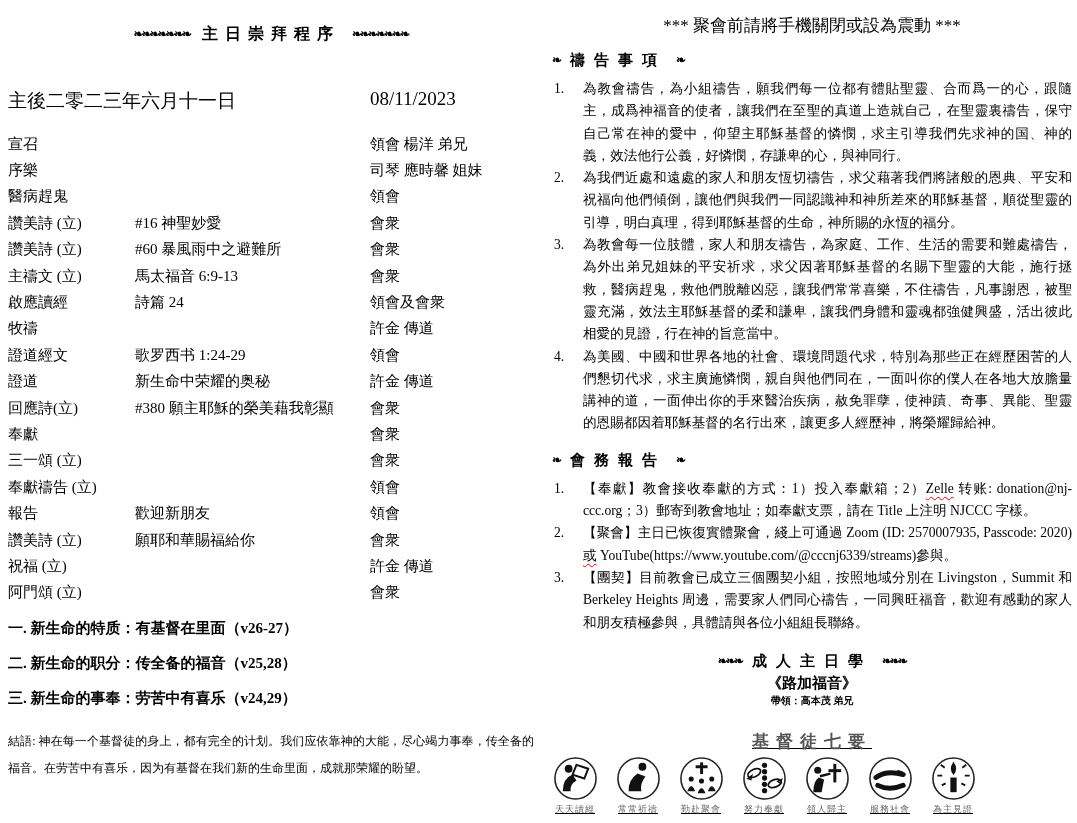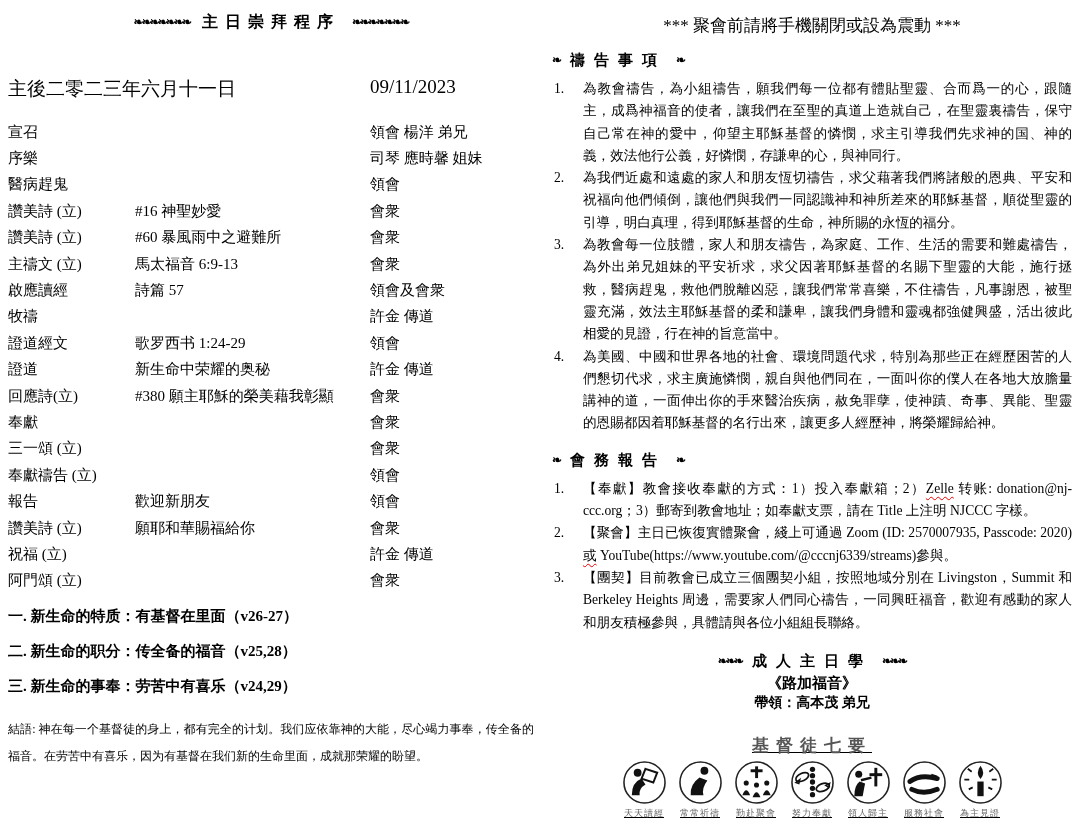--- a/index.html
+++ b/index.html
@@ -1,18 +1,18 @@
 <!DOCTYPE html>
 <html><head>
 <meta charset="utf-8">
 <style>
   html,body{margin:0;padding:0;background:#e8e8e8;}
   .page{position:relative;width:1077px;height:823px;background:#ffffff;overflow:hidden;
         font-family:"Liberation Serif","DejaVu Serif",serif;color:#000;}
-  .col-left{position:absolute;left:8px;top:8px;width:526px;}
+  .col-left{position:absolute;left:8px;top:20px;width:526px;}
   .col-right{position:absolute;left:552px;top:6px;width:520px;}
 
   
   .l-header{text-align:center;font-weight:bold;font-size:16px;margin-top:4px;white-space:nowrap;}
   .orn{font-size:12px;letter-spacing:-2px;vertical-align:1px;}
   .l-title{letter-spacing:7px;margin:0 12px;}
   .date-row{position:relative;margin-top:43px;font-size:19px;height:26px;}
   .date-en{position:absolute;left:362px;top:0;font-size:19px;}
   .program{margin-top:17px;font-size:15px;}
   .prow{display:flex;height:26.4px;align-items:center;}
@@ -31,43 +31,43 @@
   .prayer-head{margin-top:14px;}
   .nlist{margin-top:8px;}
   .nitem{display:flex;font-size:13.6px;line-height:22.3px;}
   .nnum{width:29px;flex:none;padding-left:2px;}
   .ntext{flex:1;text-align:justify;}
   .biz-head{margin-top:16px;}
   .sq{text-decoration-line:underline;text-decoration-style:wavy;text-decoration-color:#e00;
       text-decoration-thickness:1px;text-underline-offset:3px;}
   .ss-block{text-align:center;margin-top:18px;}
   .ss-book{font-weight:bold;font-size:15px;margin-top:3px;}
-  .ss-leader{font-weight:bold;font-size:14px;margin-top:1px;}
+  .ss-leader{font-weight:bold;font-size:10px;margin-top:1px;}
   .seven{margin-top:22px;text-align:center;text-decoration:underline;}
   .seven-title{color:#555;font-weight:bold;font-size:17px;letter-spacing:7px;white-space:nowrap;}
-  .icons-row{display:flex;justify-content:center;gap:10px;margin-top:3px;}
+  .icons-row{display:flex;justify-content:flex-start;gap:17px;margin-top:3px;}
   .essential{display:flex;flex-direction:column;align-items:center;width:46px;}
   .ess-label{font-size:9px;color:#666;margin-top:2px;white-space:nowrap;letter-spacing:1px;}
   .ring{fill:#fff;stroke:#222;stroke-width:1.6;}
   .ik{fill:#111;}
   .ikl{stroke:#111;fill:none;}
 </style>
 </head>
 <body>
 
 <div class="page">
 
   <div class="col-left">
     <div class="l-header">
       <span class="orn">❧❧❧❧❧❧❧</span><span class="l-title">主日崇拜程序</span><span class="orn">❧❧❧❧❧❧❧</span>
     </div>
 
     <div class="date-row">
       <span>主後二零二三年六月十一日</span>
-      <span class="date-en">09/11/2023</span>
+      <span class="date-en">08/11/2023</span>
     </div>
 
     <div class="program">
       <div class="prow">
           <span class="c1">宣召</span>
           <span class="c2"></span>
           <span class="c3">領會 楊洋 弟兄</span>
         </div>
       <div class="prow">
           <span class="c1">序樂</span>
@@ -89,21 +89,21 @@
           <span class="c2">#60 暴風雨中之避難所</span>
           <span class="c3">會衆</span>
         </div>
       <div class="prow">
           <span class="c1">主禱文 (立)</span>
           <span class="c2">馬太福音 6:9-13</span>
           <span class="c3">會衆</span>
         </div>
       <div class="prow">
           <span class="c1">啟應讀經</span>
-          <span class="c2">詩篇 57</span>
+          <span class="c2">詩篇 24</span>
           <span class="c3">領會及會衆</span>
         </div>
       <div class="prow">
           <span class="c1">牧禱</span>
           <span class="c2"></span>
           <span class="c3">許金 傳道</span>
         </div>
       <div class="prow">
           <span class="c1">證道經文</span>
           <span class="c2">歌罗西书 1:24-29</span>

